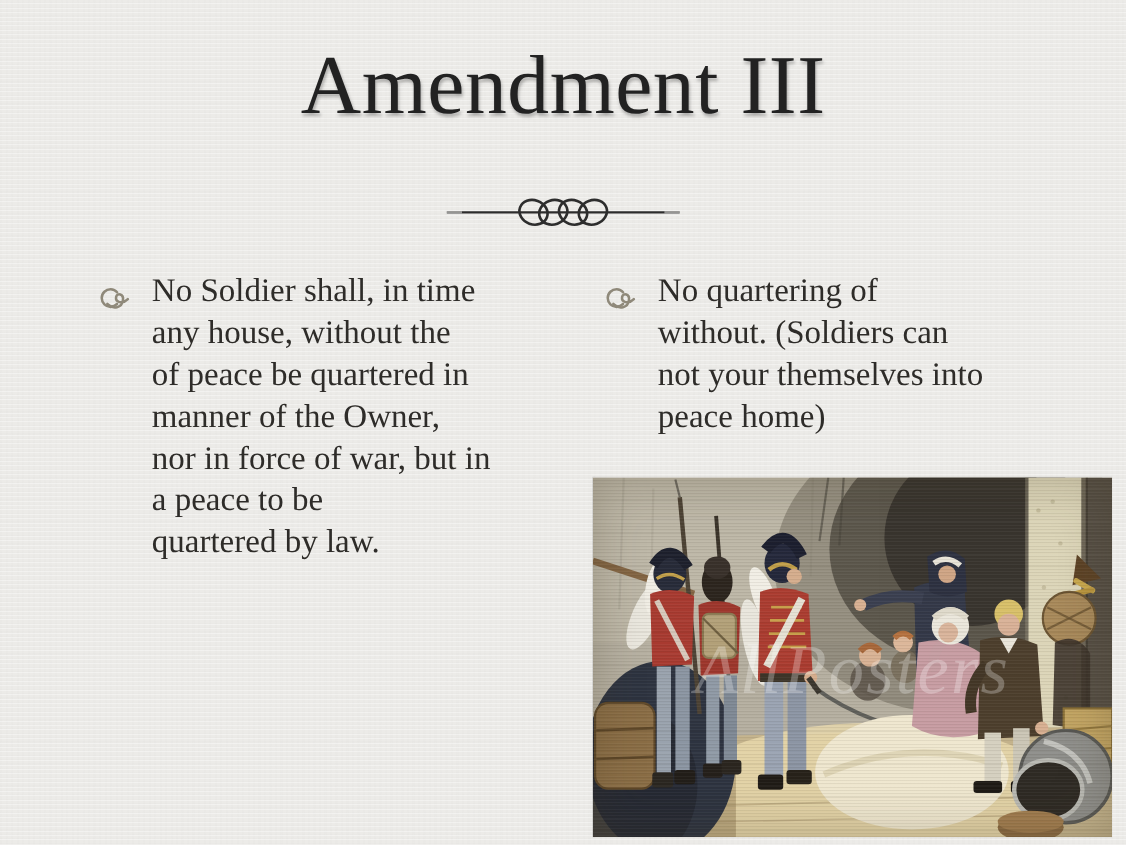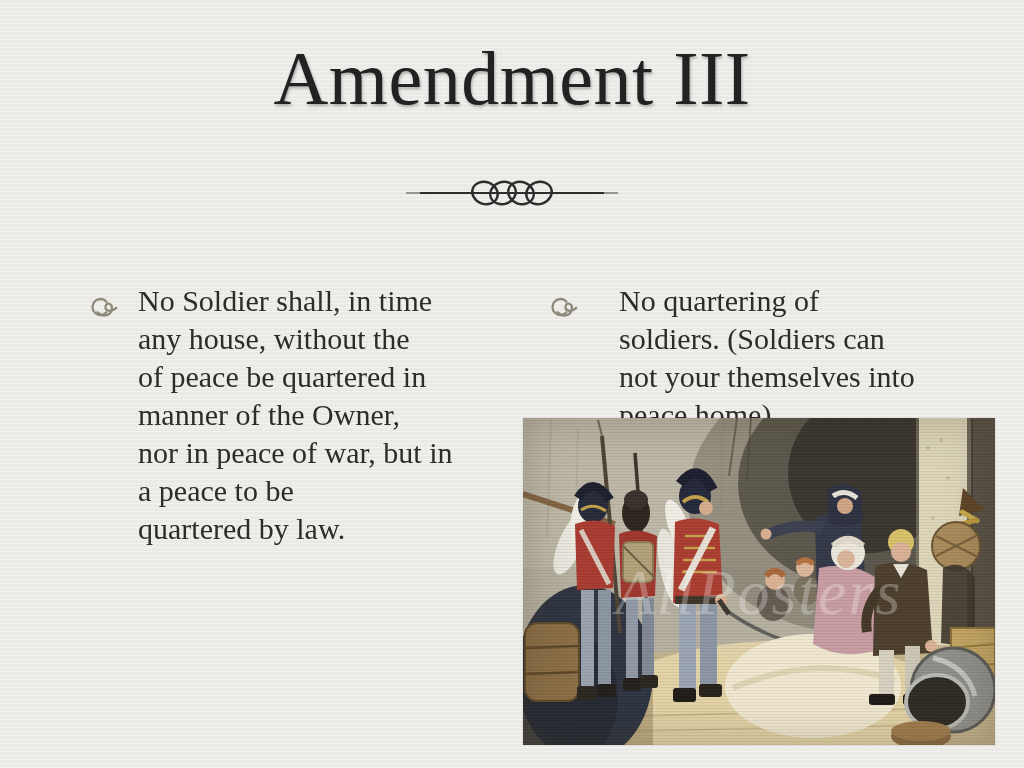--- a/index.html
+++ b/index.html
@@ -11,28 +11,28 @@
       repeating-linear-gradient(90deg, rgba(0,0,0,0.006) 0 2px, transparent 2px 5px);
     font-family:"Liberation Serif", serif;
   }
   .title{
     position:absolute;top:40px;left:0;width:100%;margin:0;
     text-align:center;font-size:76px;line-height:1;font-weight:400;
     color:#222222;letter-spacing:0.5px;
     text-shadow:1px 2px 3px rgba(0,0,0,0.28);
   }
   .divider{position:absolute;top:174px;left:50%;transform:translateX(-50%);width:212px;height:38px;}
-  .col{position:absolute;top:246px;display:flex;align-items:flex-start;margin-top:36px;}
+  .col{position:absolute;top:246px;display:flex;align-items:flex-start;}
   .col-left{left:86px;width:420px;}
-  .col-right{left:546px;width:420px;gap:21px;}
+  .col-right{left:546px;width:420px;}
   .bullet-icon{flex:0 0 32px;margin-top:13px;margin-right:20px;}
   .bullet-text{font-size:30px;line-height:38px;color:#2e2c29;}
   .bullet-text .ln{white-space:nowrap;}
   .illustration{
-    position:absolute;left:523px;top:418px;width:472px;height:327px;margin:0;
+    position:absolute;left:523px;top:418px;width:472px;height:327px;margin:16px;
     overflow:hidden;box-shadow:0 0 1px rgba(0,0,0,0.25);
   }
   .illustration svg.scene{position:absolute;inset:0;display:block;}
   .engraving{
     position:absolute;inset:0;pointer-events:none;
     background:repeating-linear-gradient(0deg, rgba(45,38,26,0.07) 0 1px, rgba(255,255,255,0.04) 1px 2px, transparent 2px 3px);
     box-shadow:inset 0 0 46px rgba(60,50,30,0.28);
   }
   .watermark{
     position:absolute;top:138px;left:0;width:100%;text-align:center;
@@ -66,36 +66,36 @@
       <svg width="32" height="24" viewBox="0 0 36 26" fill="none" stroke="#8f897a" stroke-width="2.6" stroke-linecap="round">
         <path d="M23 7 A 9 9 0 1 0 23 19"></path>
         <path d="M13 19 C 19 25 28 23 29 15 C 30 9 23 7 22 12 C 21 17 28 20 34 14"></path>
       </svg>
     </span>
     <div class="bullet-text">
       <div class="ln">No Soldier shall, in time</div>
       <div class="ln">any house, without the</div>
       <div class="ln">of peace be quartered in</div>
       <div class="ln">manner of the Owner,</div>
-      <div class="ln">nor in peace of war, but in</div>
+      <div class="ln">nor in force of war, but in</div>
       <div class="ln">a peace to be</div>
       <div class="ln">quartered by law.</div>
     </div>
   </div>
 
   <div class="col col-right">
     <span class="bullet-icon">
       <svg width="32" height="24" viewBox="0 0 36 26" fill="none" stroke="#8f897a" stroke-width="2.6" stroke-linecap="round">
         <path d="M23 7 A 9 9 0 1 0 23 19"></path>
         <path d="M13 19 C 19 25 28 23 29 15 C 30 9 23 7 22 12 C 21 17 28 20 34 14"></path>
       </svg>
     </span>
     <div class="bullet-text">
       <div class="ln">No quartering of</div>
-      <div class="ln">soldiers.  (Soldiers can</div>
+      <div class="ln">without.  (Soldiers can</div>
       <div class="ln">not your themselves into</div>
       <div class="ln">peace home)</div>
     </div>
   </div>
 
   <figure class="illustration">
     <svg class="scene" width="472" height="327" viewBox="0 0 472 327" preserveAspectRatio="none">
 
       <g>
         <rect x="0" y="0" width="472" height="245" fill="#b5afa0"></rect>

